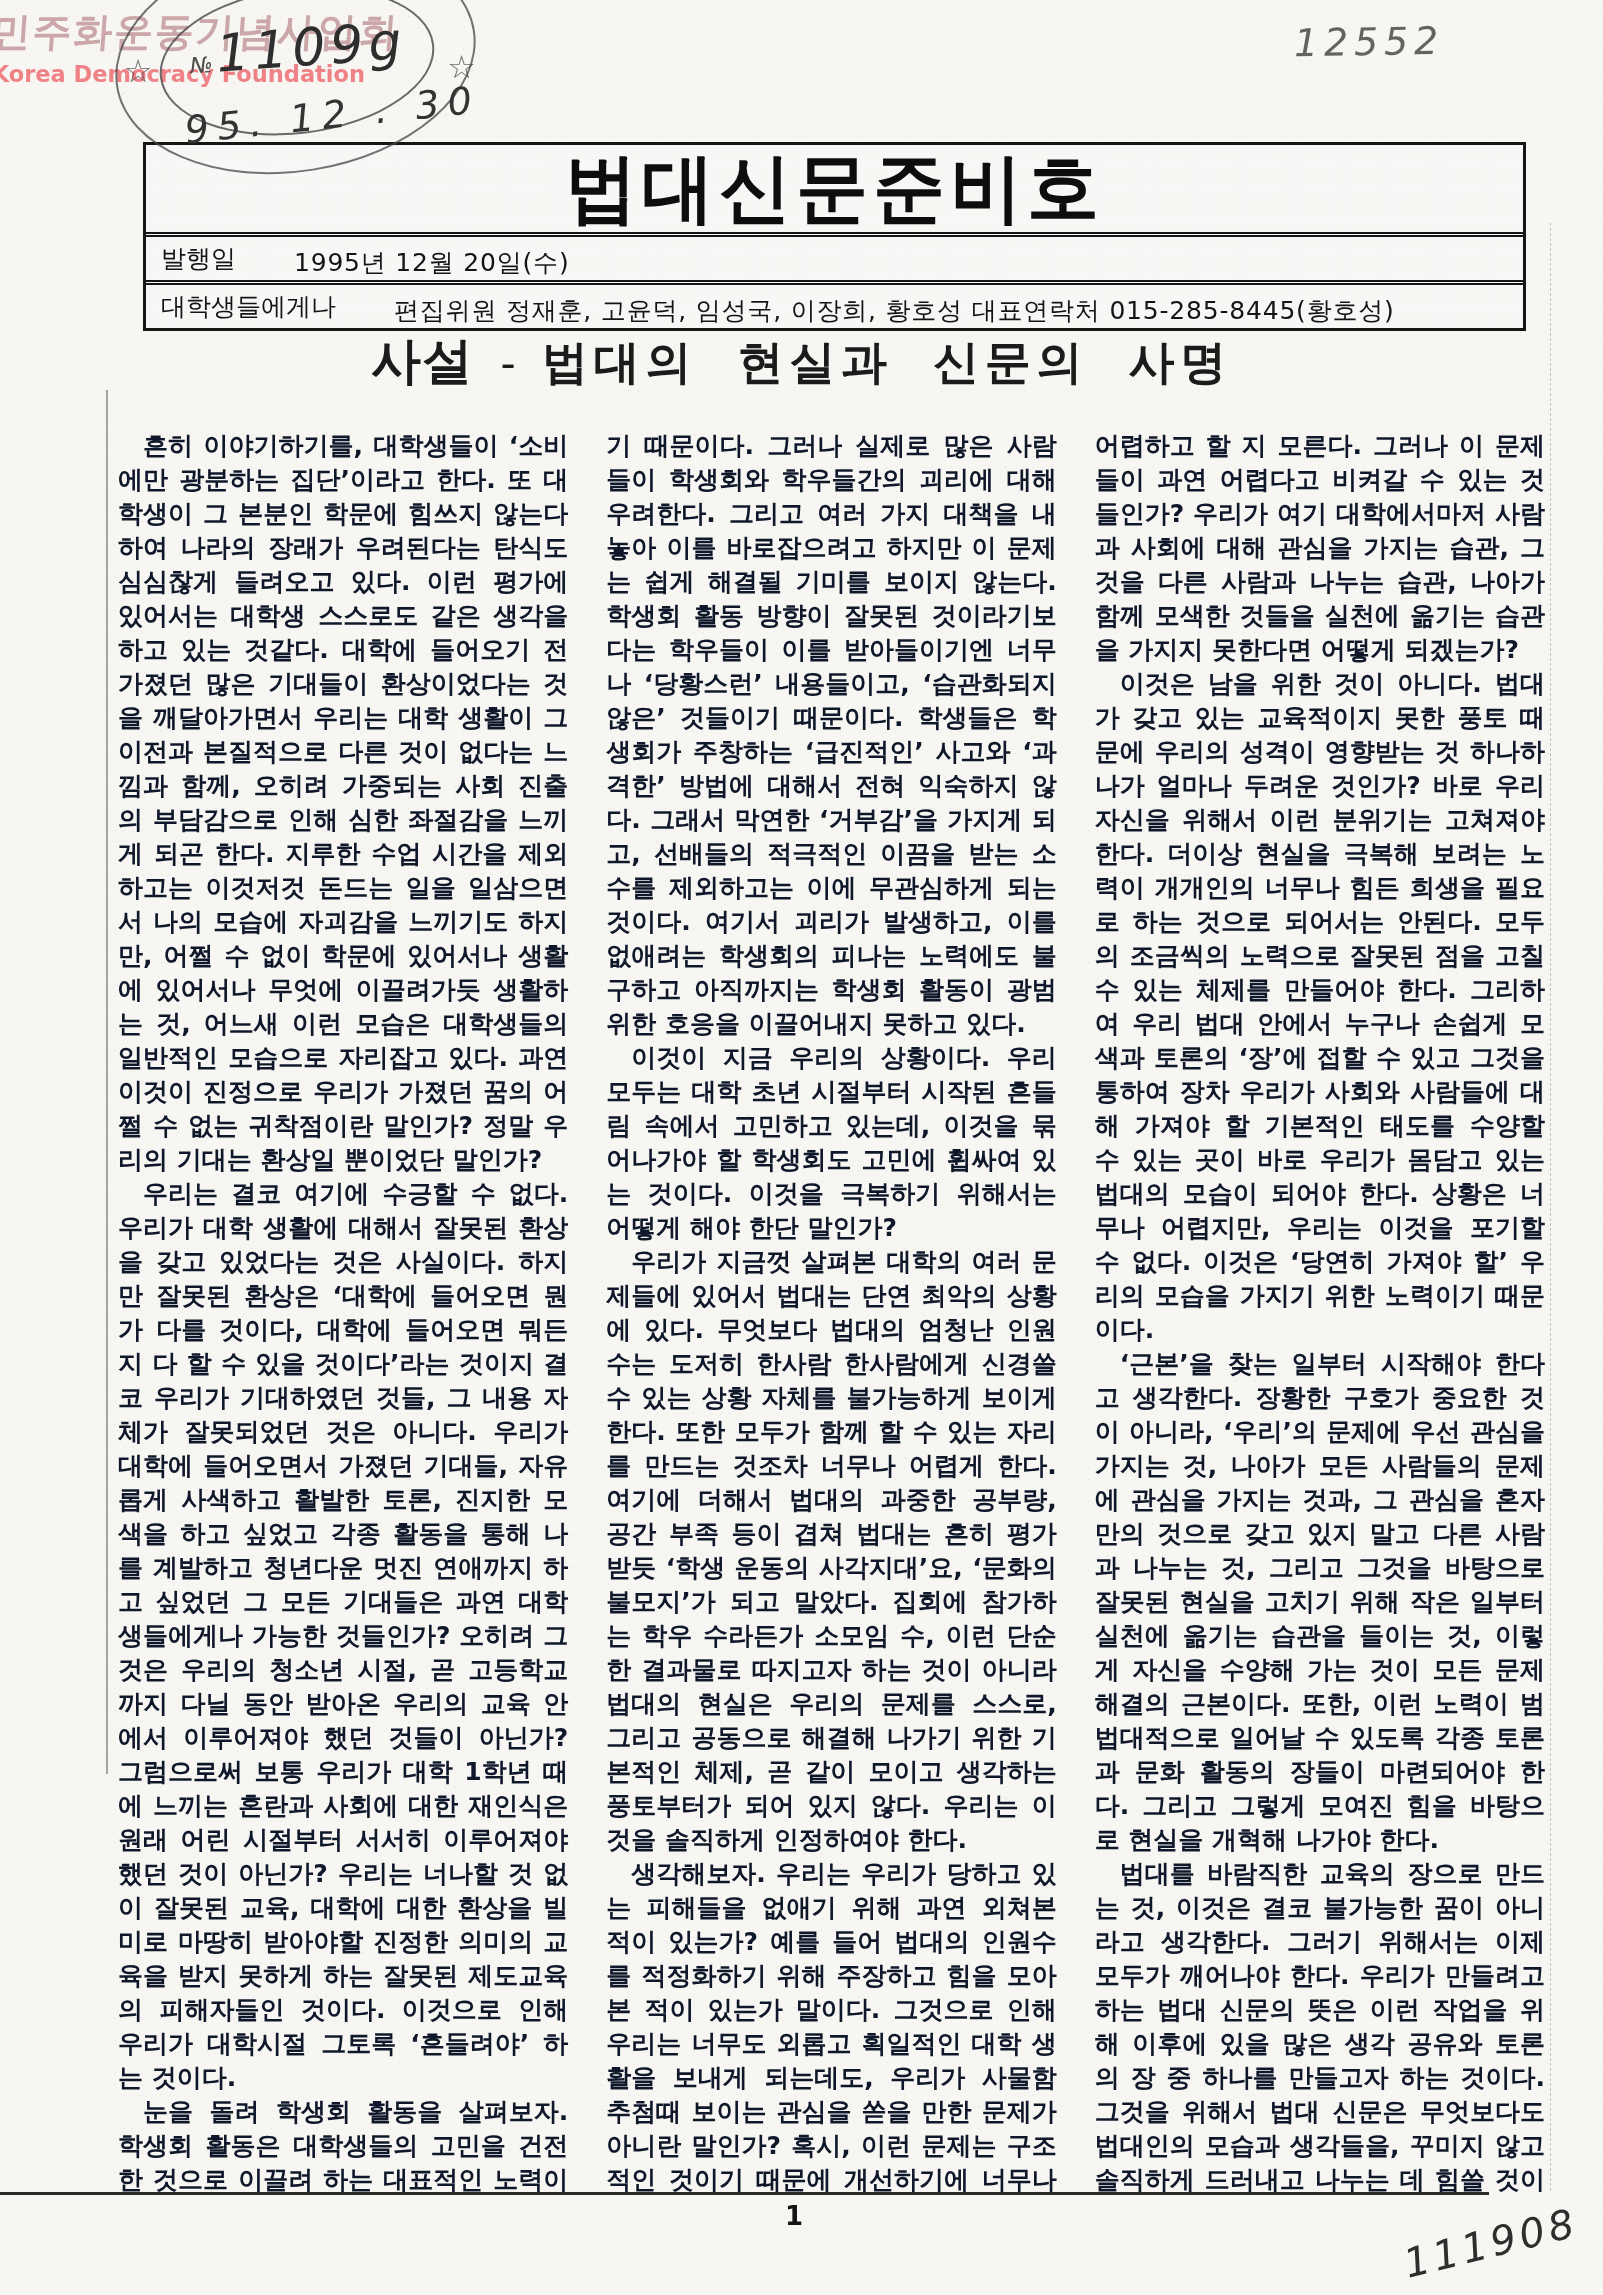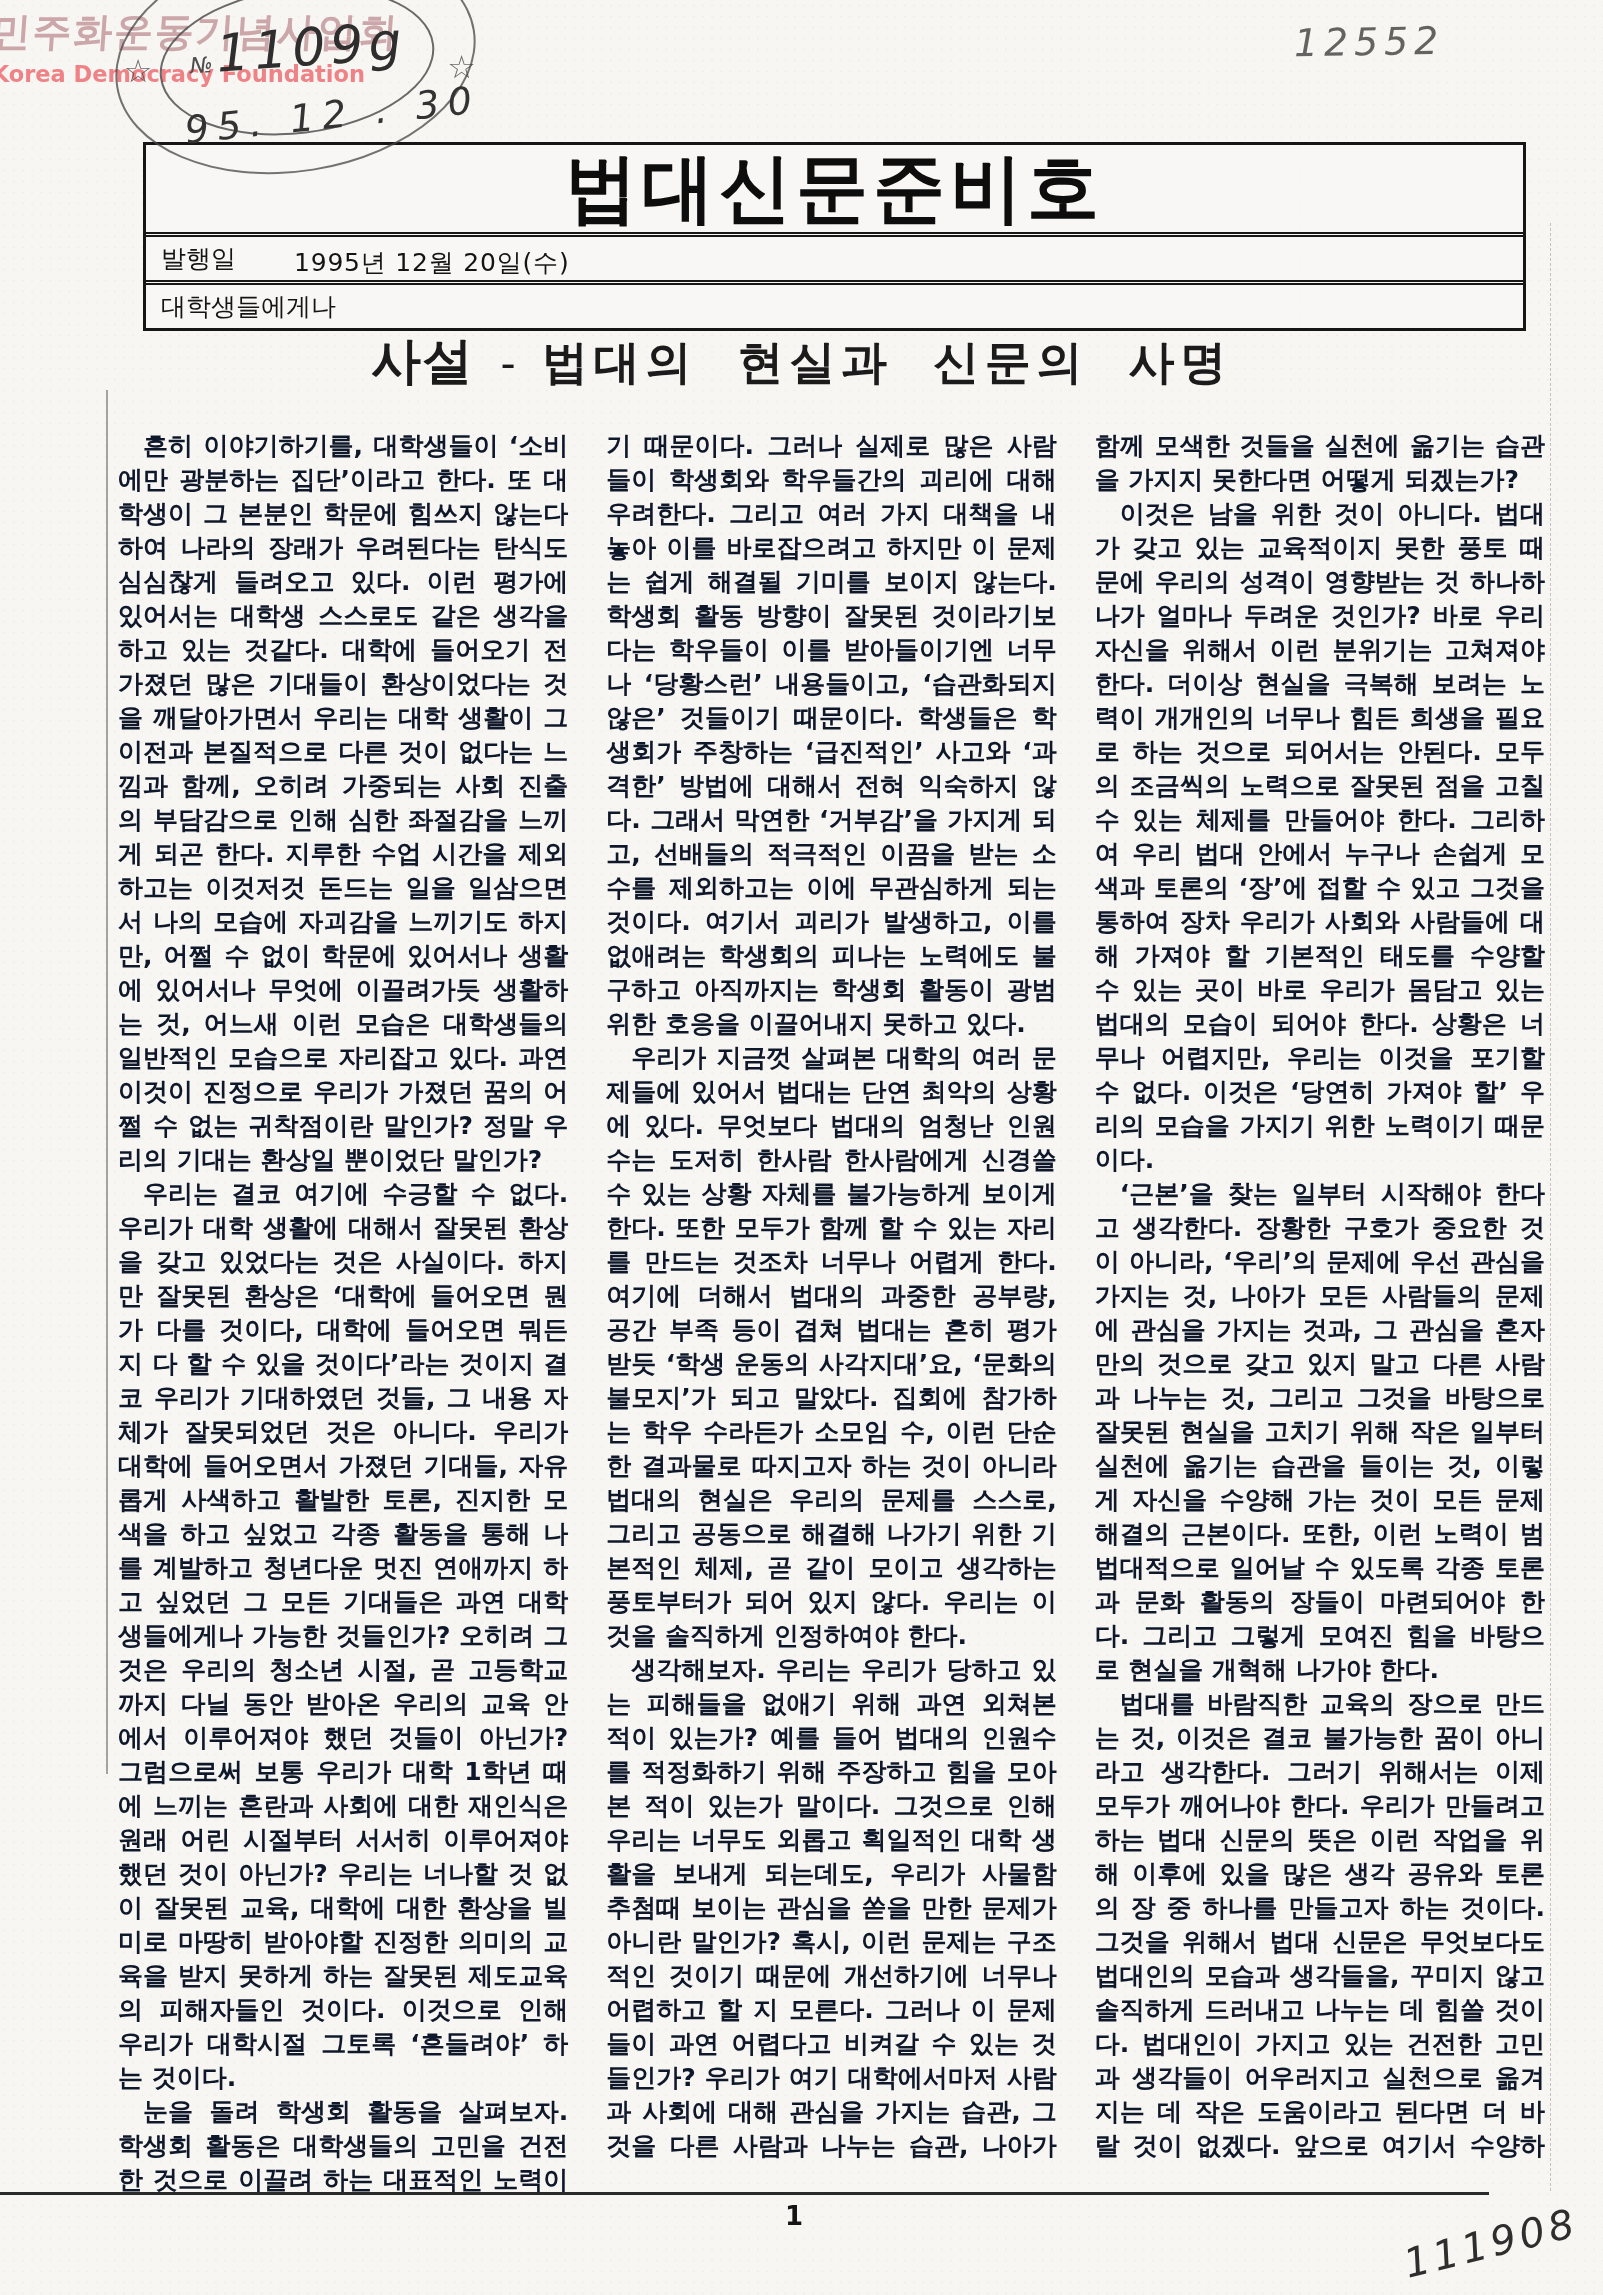--- a/index.html
+++ b/index.html
@@ -90,33 +90,35 @@
 <div class="header-box">
   <div class="title-row">
     <span class="paper-title">법대신문준비호</span>
   </div>
   <div class="info-row">
     <span class="info-label">발행일</span>
     <span class="info-value">1995년 12월 20일(수)</span>
   </div>
   <div class="info-row">
     <span class="info-label">대학생들에게나</span>
+    <span class="info-value">편집위원  정재훈, 고윤덕, 임성국, 이장희, 황호성  대표연락처 015-285-8445(황호성)</span>
   </div>
 </div>
 
 <div class="headline">
   <span class="section">사설</span>
   <span class="sep">-</span>
   <span class="title">법대의 현실과 신문의 사명</span>
 </div>
 
 <div class="article-body">
   <p>흔히 이야기하기를, 대학생들이 ‘소비에만 광분하는 집단’이라고 한다. 또 대학생이 그 본분인 학문에 힘쓰지 않는다 하여 나라의 장래가 우려된다는 탄식도 심심찮게 들려오고 있다. 이런 평가에 있어서는 대학생 스스로도 같은 생각을 하고 있는 것같다. 대학에 들어오기 전 가졌던 많은 기대들이 환상이었다는 것을 깨달아가면서 우리는 대학 생활이 그 이전과 본질적으로 다른 것이 없다는 느낌과 함께, 오히려 가중되는 사회 진출의 부담감으로 인해 심한 좌절감을 느끼게 되곤 한다. 지루한 수업 시간을 제외하고는 이것저것 돈드는 일을 일삼으면서 나의 모습에 자괴감을 느끼기도 하지만, 어쩔 수 없이 학문에 있어서나 생활에 있어서나 무엇에 이끌려가듯 생활하는 것, 어느새 이런 모습은 대학생들의 일반적인 모습으로 자리잡고 있다. 과연 이것이 진정으로 우리가 가졌던 꿈의 어쩔 수 없는 귀착점이란 말인가? 정말 우리의 기대는 환상일 뿐이었단 말인가?</p>
   <p>우리는 결코 여기에 수긍할 수 없다. 우리가 대학 생활에 대해서 잘못된 환상을 갖고 있었다는 것은 사실이다. 하지만 잘못된 환상은 ‘대학에 들어오면 뭔가 다를 것이다, 대학에 들어오면 뭐든지 다 할 수 있을 것이다’라는 것이지 결코 우리가 기대하였던 것들, 그 내용 자체가 잘못되었던 것은 아니다. 우리가 대학에 들어오면서 가졌던 기대들, 자유롭게 사색하고 활발한 토론, 진지한 모색을 하고 싶었고 각종 활동을 통해 나를 계발하고 청년다운 멋진 연애까지 하고 싶었던 그 모든 기대들은 과연 대학생들에게나 가능한 것들인가? 오히려 그것은 우리의 청소년 시절, 곧 고등학교까지 다닐 동안 받아온 우리의 교육 안에서 이루어져야 했던 것들이 아닌가? 그럼으로써 보통 우리가 대학 1학년 때에 느끼는 혼란과 사회에 대한 재인식은 원래 어린 시절부터 서서히 이루어져야 했던 것이 아닌가? 우리는 너나할 것 없이 잘못된 교육, 대학에 대한 환상을 빌미로 마땅히 받아야할 진정한 의미의 교육을 받지 못하게 하는 잘못된 제도교육의 피해자들인 것이다. 이것으로 인해 우리가 대학시절 그토록 ‘흔들려야’ 하는 것이다.</p>
   <p>눈을 돌려 학생회 활동을 살펴보자. 학생회 활동은 대학생들의 고민을 건전한 것으로 이끌려 하는 대표적인 노력이기 때문이다. 그러나 실제로 많은 사람들이 학생회와 학우들간의 괴리에 대해 우려한다. 그리고 여러 가지 대책을 내놓아 이를 바로잡으려고 하지만 이 문제는 쉽게 해결될 기미를 보이지 않는다. 학생회 활동 방향이 잘못된 것이라기보다는 학우들이 이를 받아들이기엔 너무나 ‘당황스런’ 내용들이고, ‘습관화되지 않은’ 것들이기 때문이다. 학생들은 학생회가 주창하는 ‘급진적인’ 사고와 ‘과격한’ 방법에 대해서 전혀 익숙하지 않다. 그래서 막연한 ‘거부감’을 가지게 되고, 선배들의 적극적인 이끔을 받는 소수를 제외하고는 이에 무관심하게 되는 것이다. 여기서 괴리가 발생하고, 이를 없애려는 학생회의 피나는 노력에도 불구하고 아직까지는 학생회 활동이 광범위한 호응을 이끌어내지 못하고 있다.</p>
+  <p>이것이 지금 우리의 상황이다. 우리 모두는 대학 초년 시절부터 시작된 흔들림 속에서 고민하고 있는데, 이것을 묶어나가야 할 학생회도 고민에 휩싸여 있는 것이다. 이것을 극복하기 위해서는 어떻게 해야 한단 말인가?</p>
   <p>우리가 지금껏 살펴본 대학의 여러 문제들에 있어서 법대는 단연 최악의 상황에 있다. 무엇보다 법대의 엄청난 인원수는 도저히 한사람 한사람에게 신경쓸 수 있는 상황 자체를 불가능하게 보이게 한다. 또한 모두가 함께 할 수 있는 자리를 만드는 것조차 너무나 어렵게 한다. 여기에 더해서 법대의 과중한 공부량, 공간 부족 등이 겹쳐 법대는 흔히 평가받듯 ‘학생 운동의 사각지대’요, ‘문화의 불모지’가 되고 말았다. 집회에 참가하는 학우 수라든가 소모임 수, 이런 단순한 결과물로 따지고자 하는 것이 아니라 법대의 현실은 우리의 문제를 스스로, 그리고 공동으로 해결해 나가기 위한 기본적인 체제, 곧 같이 모이고 생각하는 풍토부터가 되어 있지 않다. 우리는 이것을 솔직하게 인정하여야 한다.</p>
   <p>생각해보자. 우리는 우리가 당하고 있는 피해들을 없애기 위해 과연 외쳐본 적이 있는가? 예를 들어 법대의 인원수를 적정화하기 위해 주장하고 힘을 모아본 적이 있는가 말이다. 그것으로 인해 우리는 너무도 외롭고 획일적인 대학 생활을 보내게 되는데도, 우리가 사물함 추첨때 보이는 관심을 쏟을 만한 문제가 아니란 말인가? 혹시, 이런 문제는 구조적인 것이기 때문에 개선하기에 너무나 어렵하고 할 지 모른다. 그러나 이 문제들이 과연 어렵다고 비켜갈 수 있는 것들인가? 우리가 여기 대학에서마저 사람과 사회에 대해 관심을 가지는 습관, 그것을 다른 사람과 나누는 습관, 나아가 함께 모색한 것들을 실천에 옮기는 습관을 가지지 못한다면 어떻게 되겠는가?</p>
   <p>이것은 남을 위한 것이 아니다. 법대가 갖고 있는 교육적이지 못한 풍토 때문에 우리의 성격이 영향받는 것 하나하나가 얼마나 두려운 것인가? 바로 우리 자신을 위해서 이런 분위기는 고쳐져야 한다. 더이상 현실을 극복해 보려는 노력이 개개인의 너무나 힘든 희생을 필요로 하는 것으로 되어서는 안된다. 모두의 조금씩의 노력으로 잘못된 점을 고칠 수 있는 체제를 만들어야 한다. 그리하여 우리 법대 안에서 누구나 손쉽게 모색과 토론의 ‘장’에 접할 수 있고 그것을 통하여 장차 우리가 사회와 사람들에 대해 가져야 할 기본적인 태도를 수양할 수 있는 곳이 바로 우리가 몸담고 있는 법대의 모습이 되어야 한다. 상황은 너무나 어렵지만, 우리는 이것을 포기할 수 없다. 이것은 ‘당연히 가져야 할’ 우리의 모습을 가지기 위한 노력이기 때문이다.</p>
   <p>‘근본’을 찾는 일부터 시작해야 한다고 생각한다. 장황한 구호가 중요한 것이 아니라, ‘우리’의 문제에 우선 관심을 가지는 것, 나아가 모든 사람들의 문제에 관심을 가지는 것과, 그 관심을 혼자만의 것으로 갖고 있지 말고 다른 사람과 나누는 것, 그리고 그것을 바탕으로 잘못된 현실을 고치기 위해 작은 일부터 실천에 옮기는 습관을 들이는 것, 이렇게 자신을 수양해 가는 것이 모든 문제 해결의 근본이다. 또한, 이런 노력이 범법대적으로 일어날 수 있도록 각종 토론과 문화 활동의 장들이 마련되어야 한다. 그리고 그렇게 모여진 힘을 바탕으로 현실을 개혁해 나가야 한다.</p>
   <p>법대를 바람직한 교육의 장으로 만드는 것, 이것은 결코 불가능한 꿈이 아니라고 생각한다. 그러기 위해서는 이제 모두가 깨어나야 한다. 우리가 만들려고 하는 법대 신문의 뜻은 이런 작업을 위해 이후에 있을 많은 생각 공유와 토론의 장 중 하나를 만들고자 하는 것이다. 그것을 위해서 법대 신문은 무엇보다도 법대인의 모습과 생각들을, 꾸미지 않고 솔직하게 드러내고 나누는 데 힘쓸 것이다. 법대인이 가지고 있는 건전한 고민과 생각들이 어우러지고 실천으로 옮겨지는 데 작은 도움이라고 된다면 더 바랄 것이 없겠다. 앞으로 여기서 수양하게 될 우리 후배들이 훌륭하게 성장할 수 있게 하기 위해서도. 이제 시작하자.</p>
 </div>
 
 <div class="fold-left"></div>
 <div class="fold-right"></div>
 

